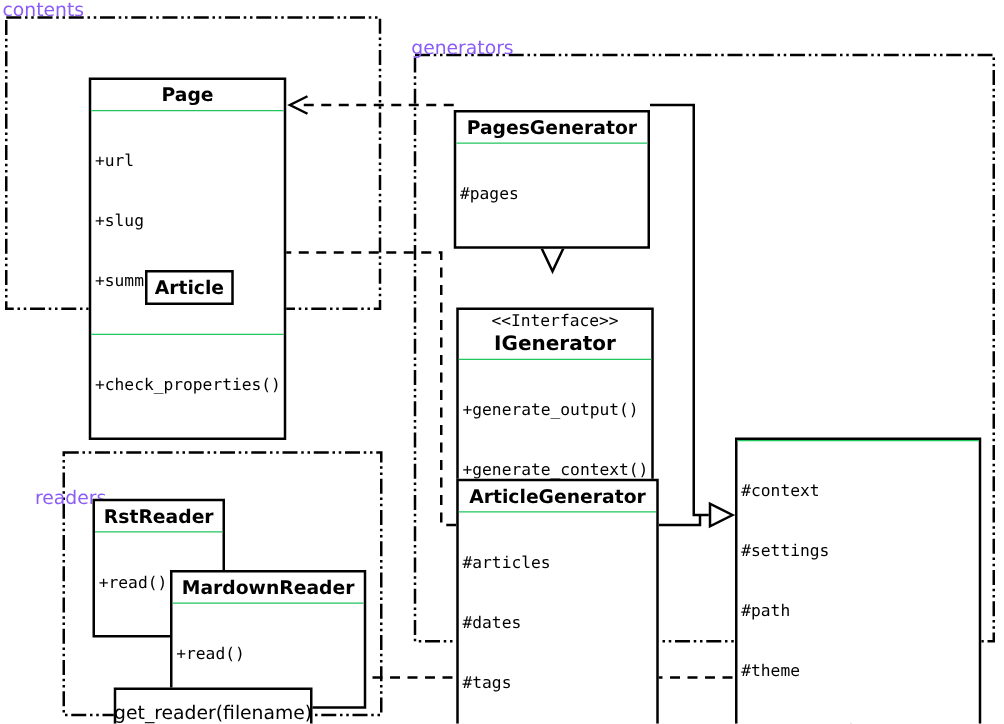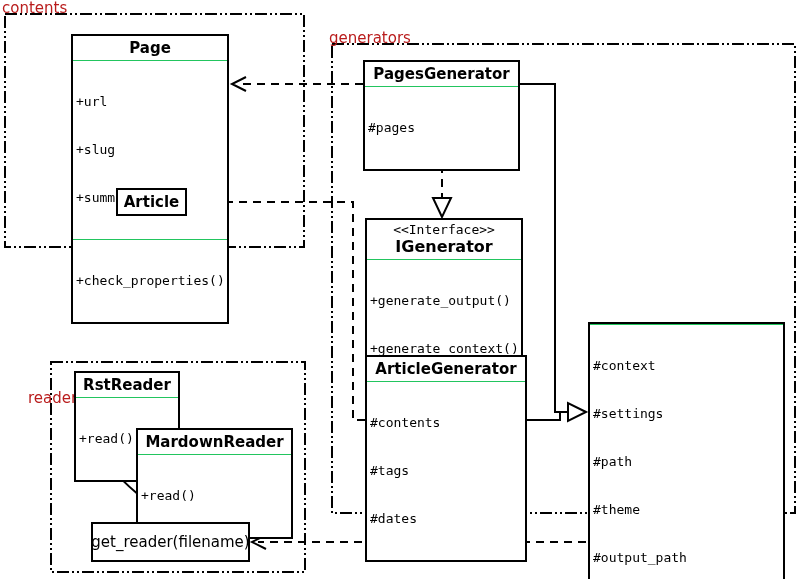--- a/index.html
+++ b/index.html
@@ -1,20 +1,20 @@
 <!DOCTYPE html>
 <html><head>
 <meta charset="utf-8">
 <style>
   html,body{margin:0;padding:0;background:#fff;}
   #canvas{position:relative;width:803px;height:579px;background:#ffffff;
           font-family:"DejaVu Sans",sans-serif;color:#000;overflow:hidden;}
   #edges{position:absolute;left:0;top:0;z-index:1;}
-  .pkg-label{position:absolute;z-index:2;font-size:15px;line-height:17px;color:#b91c1c;}
-  .cls{position:absolute;z-index:3;background:#fff;border:2px solid #000;box-sizing:content-box;}
+  .pkg-label{position:absolute;z-index:2;font-size:15px;line-height:17px;color:#8b5cf6;}
+  .cls{position:absolute;z-index:3;background:#fff;border:2px solid #000;box-sizing:content-box;margin-top:28px;}
   .ttl{font-weight:bold;font-size:15px;line-height:20px;text-align:center;padding:2px 4px;white-space:nowrap;}
   .stereo{font-family:"DejaVu Sans Mono",monospace;font-weight:normal;font-size:13px;line-height:15px;}
   .iname{font-weight:bold;font-size:16px;line-height:20px;}
   .sec{border-top:1px solid #22c55e;padding:1px 3px;font-family:"DejaVu Sans Mono",monospace;
        font-size:13px;line-height:16px;white-space:pre;text-align:left;}
   .plain{display:flex;align-items:center;justify-content:center;font-size:15px;text-align:right;}
   svg line,svg polyline,svg path{stroke:#000;stroke-width:2;fill:none;}
   svg polygon{stroke:#000;stroke-width:2;fill:#fff;}
   .dash{stroke-dasharray:8 6;}
   rect.pkg{fill:none;stroke:#000;stroke-width:2;stroke-dasharray:12 3 2 3 2 3;}
@@ -111,23 +111,23 @@
     </div>
     <div class="sec">
       <div>+generate_output()</div>
       <div>+generate_context()</div>
     </div>
   </div>
 
   <div class="cls" style="left:365px;top:355px;width:158px;">
     <div class="ttl">ArticleGenerator</div>
     <div class="sec">
-      <div>#contents</div>
+      <div>#articles</div>
+      <div>#dates</div>
       <div>#tags</div>
-      <div>#dates</div>
     </div>
 
   </div>
 
   <div class="cls" style="left:588px;top:322px;width:193px;">
     <div class="sec">
       <div>#context</div>
       <div>#settings</div>
       <div>#path</div>
       <div>#theme</div>

